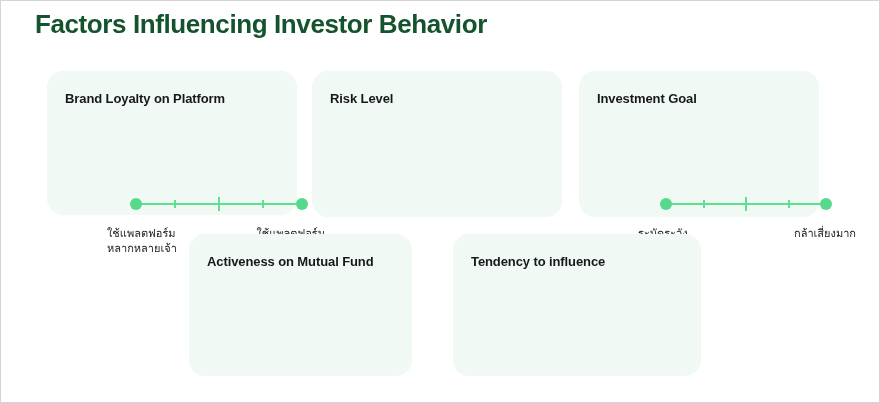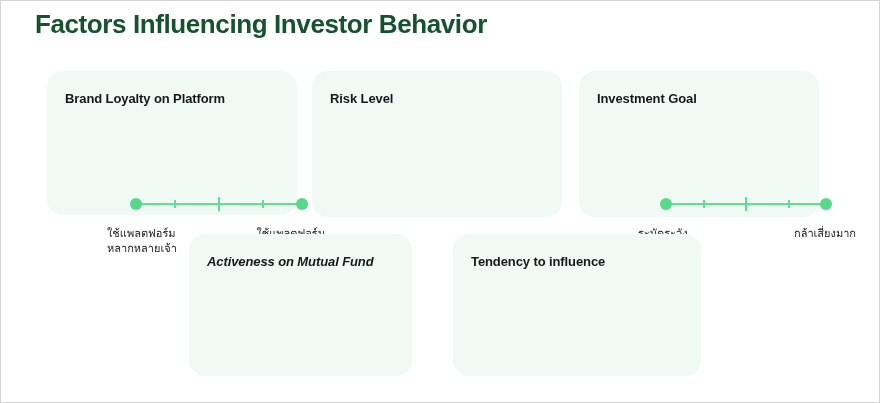--- a/index.html
+++ b/index.html
@@ -154,21 +154,21 @@
       <div class="slider-dot right"></div>
     </div>
 
     <div class="labels" style="left:326px; top:155px; width:218px;">
       <div class="lab start">ระมัดระวัง
 มาก</div>
       <div class="lab end">กล้าเสี่ยงมาก</div>
     </div>
   </div>
 
-  <div class="card" style="left:188px; top:233px; width:223px; height:142px;font-style:italic;">
+  <div class="card" style="left:188px; top:233px; width:223px; height:142px;">
     <div class="card-title">Activeness on Mutual Fund</div>
 
   </div>
 
   <div class="card" style="left:452px; top:233px; width:248px; height:142px;text-align:right;">
     <div class="card-title">Tendency to influence</div>
 
   </div>
 
 </div>

